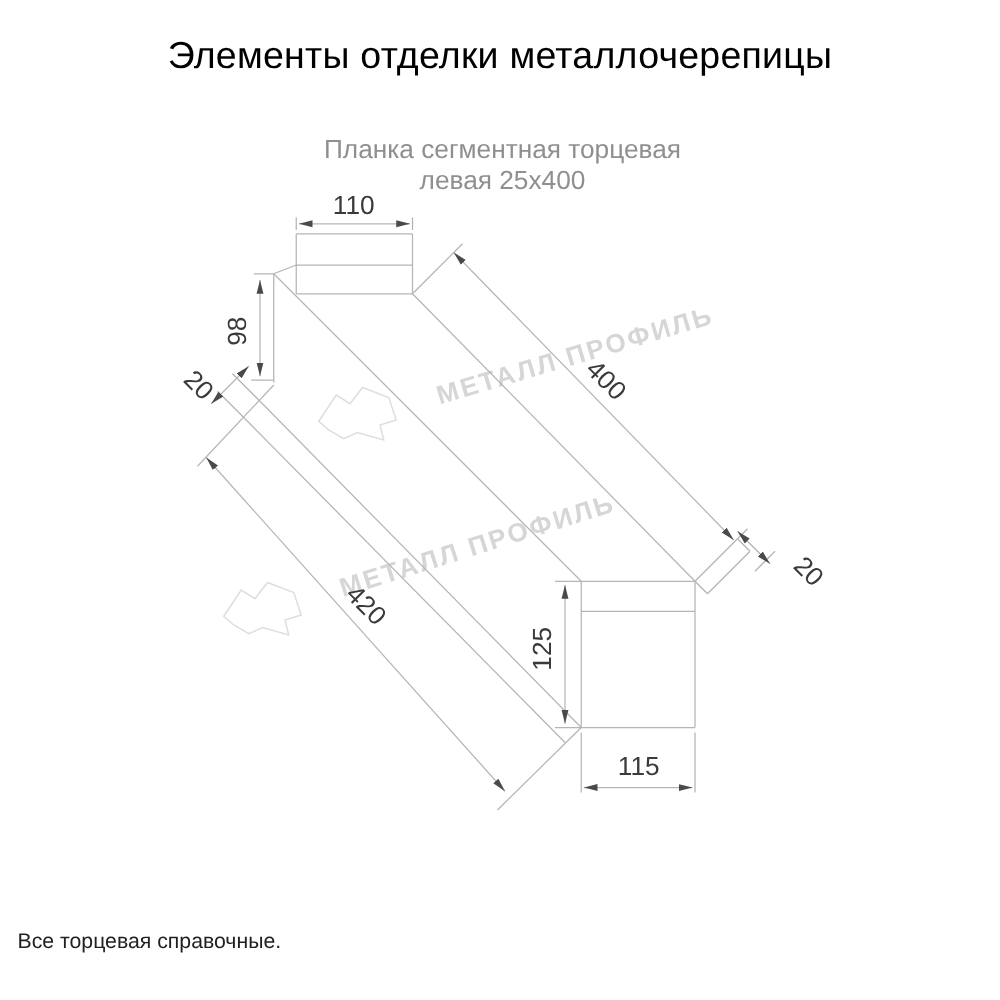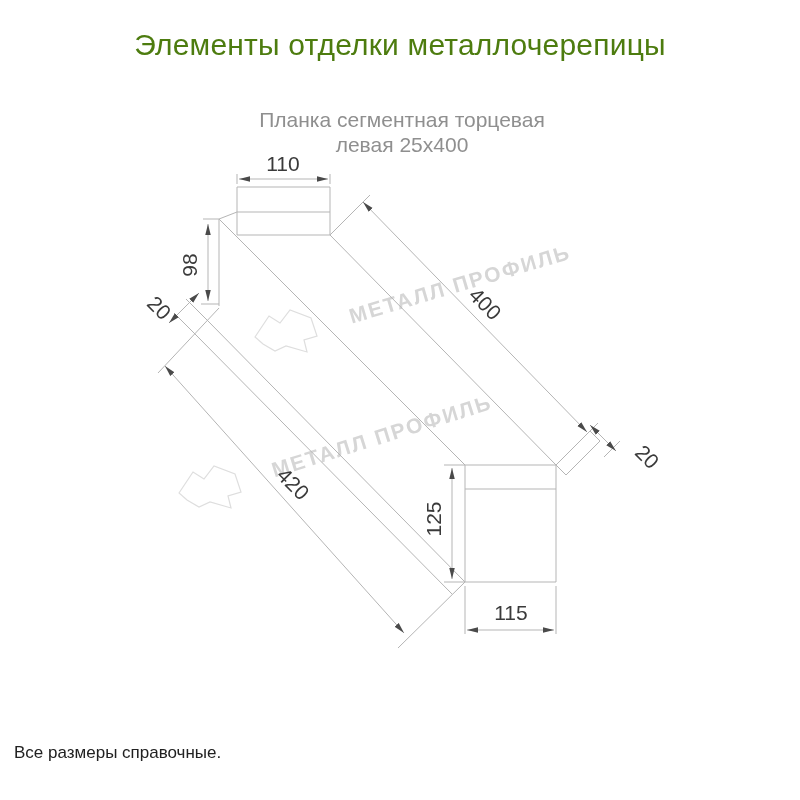--- a/index.html
+++ b/index.html
@@ -1,19 +1,19 @@
 <!DOCTYPE html>
 <html><head>
 <meta charset="utf-8">
 <style>
   html,body{margin:0;padding:0;background:#ffffff;}
   .page{position:relative;width:800px;height:800px;background:#ffffff;overflow:hidden;
         font-family:"Liberation Sans", sans-serif;}
   .title{position:absolute;top:28px;left:0;width:800px;text-align:center;
-         font-size:30px;font-weight:400;color:#4d7c0f;letter-spacing:0.2px;}
+         font-size:30px;font-weight:400;color:#000000;letter-spacing:0.2px;}
   .subtitle{position:absolute;top:107px;left:0;width:804px;text-align:center;
             font-size:21px;line-height:25px;color:#8f8f8f;}
   .notes{position:absolute;left:14px;top:741px;font-size:17px;line-height:23px;color:#212121;}
   svg{position:absolute;left:0;top:0;}
   .dln{stroke:#b5b5b5;stroke-width:1;fill:none;}
   .wmk{stroke:#dedede;stroke-width:1.2;fill:none;}
   .dimtxt{font-family:"Liberation Sans", sans-serif;font-size:21px;fill:#3a3a3a;}
   .wmtxt{font-family:"Liberation Sans", sans-serif;font-size:21px;font-weight:bold;
          letter-spacing:2px;fill:#d6d6d6;}
 </style>
@@ -110,16 +110,16 @@
     </g>
 
     <g>
       <path class="dln" d="M465,586 V634 M556,586 V634"></path>
       <line class="dln" x1="467" y1="630" x2="554" y2="630" marker-start="url(#dimarrow)" marker-end="url(#dimarrow)"></line>
       <text class="dimtxt" x="511" y="620" text-anchor="middle">115</text>
     </g>
   </svg>
 
   <div class="notes">
-    <div>Все размеры справочные.</div>
+    <div>Все торцевая справочные.</div>
   </div>
 
 </div>
 
 </body></html>

